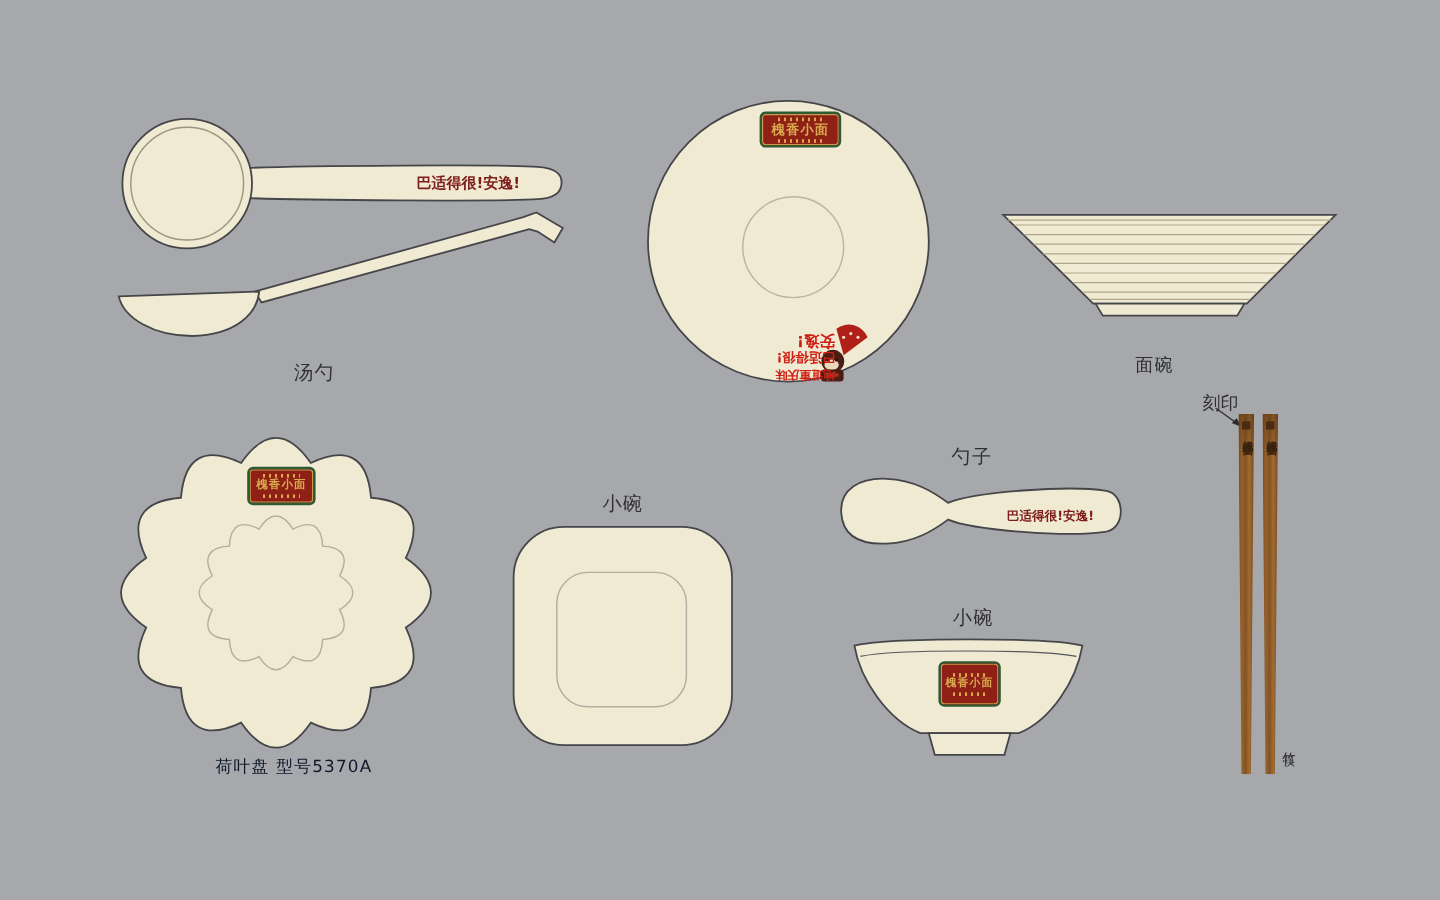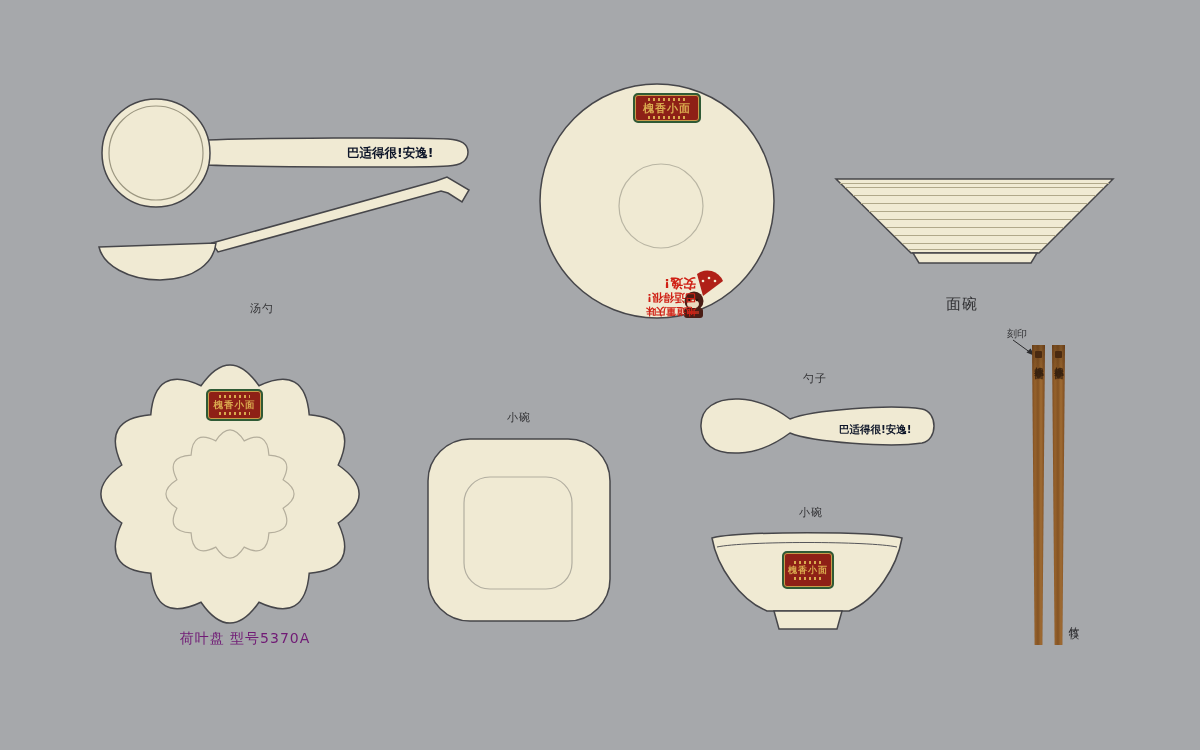--- a/index.html
+++ b/index.html
@@ -2,22 +2,22 @@
 <html><head>
 <meta charset="utf-8">
 <style>
   html,body{margin:0;padding:0;}
   .stage{position:relative;width:1200px;height:750px;background:#a6a8ab;overflow:hidden;
          font-family:"DejaVu Sans","Liberation Sans",sans-serif;}
   .abs{position:absolute;}
   svg{position:absolute;left:0;top:0;}
   .ceramic{fill:#f0ead3;stroke:#46464a;stroke-width:1.5;}
   .thinline{fill:none;stroke:#b4ae9c;stroke-width:1.2;}
-  .label{color:#303033;font-size:11px;text-align:center;letter-spacing:1px;}
-  .slogan{color:#0f172a;font-weight:bold;white-space:nowrap;}
+  .label{color:#303033;font-size:16px;text-align:center;letter-spacing:1px;}
+  .slogan{color:#7f1d1d;font-weight:bold;white-space:nowrap;}
   .badge{background:#8e2016;border:2px solid #2f5a35;border-radius:5px;
          box-shadow:inset 0 0 0 1px #c89b4a;display:flex;flex-direction:column;
          align-items:center;justify-content:center;gap:2px;box-sizing:border-box;}
   .badge-text{color:#d9a94e;font-weight:bold;letter-spacing:1px;line-height:1;white-space:nowrap;}
   .badge-dots{width:60%;height:3px;
          background-image:repeating-linear-gradient(90deg,#d9a94e 0 2px,transparent 2px 5px);}
   .chopstick{background:
         linear-gradient(180deg,rgba(50,28,6,.30),rgba(50,28,6,0) 12%),
         repeating-linear-gradient(90deg,#7c4a1e 0px,#96622c 3px,#845323 6px,#a06c33 9px,#7c4a1e 13px);
         clip-path:polygon(0% 0%,100% 0%,80% 100%,20% 100%);}
@@ -136,17 +136,17 @@
   <div class="abs chopstick" style="left:1052px;top:345px;width:13px;height:300px;">
     <div class="seal"></div>
     <div class="vtext engrave">槐香小面</div>
   </div>
 
   <div class="abs label" style="left:237px;top:301px;width:50px;">汤勺</div>
   <div class="abs label" style="left:942px;top:295px;width:40px;font-size:15px;">面碗</div>
   <div class="abs label" style="left:783px;top:371px;width:44px;text-align:right;">勺子</div>
   <div class="abs label" style="left:497px;top:410px;width:44px;">小碗</div>
   <div class="abs label" style="left:789px;top:505px;width:44px;">小碗</div>
-  <div class="abs label" style="left:150px;top:630px;width:190px;font-size:14px;color:#701a75;">荷叶盘 型号5370A</div>
-  <div class="abs label" style="left:1000px;top:327px;width:34px;font-size:10px;letter-spacing:0;">刻印</div>
+  <div class="abs label" style="left:150px;top:630px;width:190px;font-size:14px;color:#0f172a;">荷叶盘 型号5370A</div>
+  <div class="abs label" style="left:1000px;top:327px;width:34px;font-size:15px;letter-spacing:0;">刻印</div>
   <div class="abs label vtext" style="left:1068px;top:618px;font-size:11px;letter-spacing:2px;">竹筷</div>
 
 </div>
 
 </body></html>

